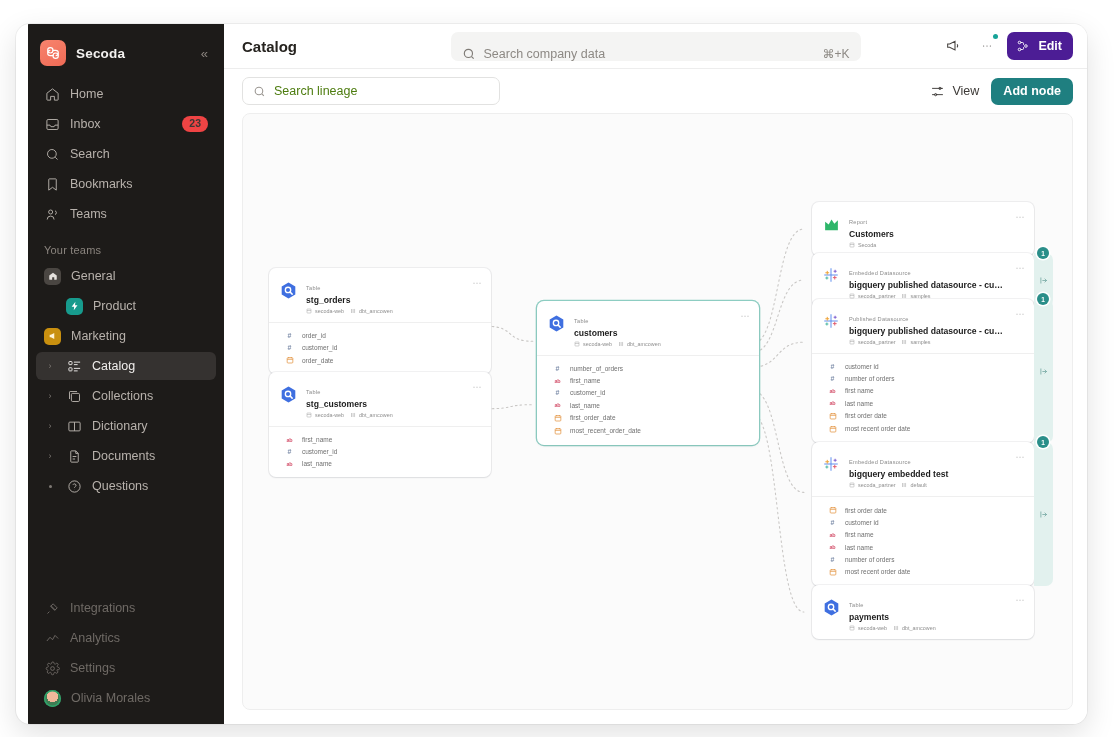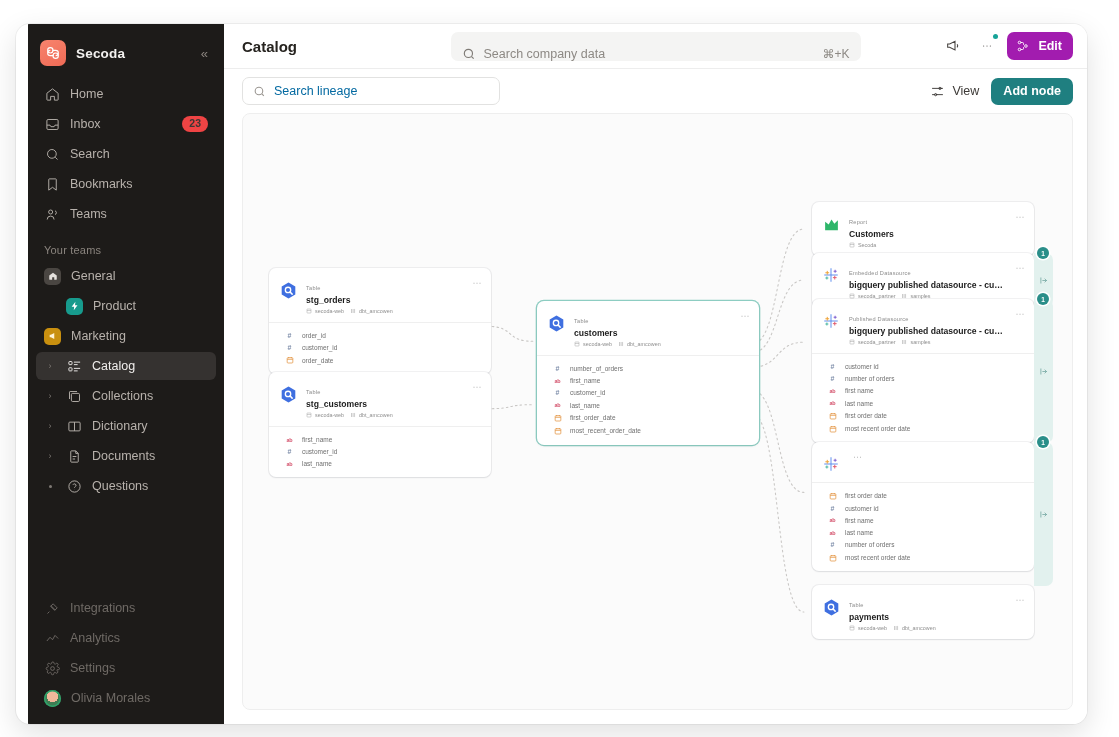--- a/index.html
+++ b/index.html
@@ -84,32 +84,32 @@
   .global-search .ph { flex:1; color: #8d8984; font-size: 12.5px; }
   .kbd { color: #8d8984; font-size: 12px; }
   .topbar-right { margin-left: auto; display: flex; align-items: center; gap: 6px; }
   .icon-btn {
     width: 28px; height: 28px; border-radius: 6px; display:flex; align-items:center; justify-content:center;
     cursor: pointer; color: #4a4744; position: relative;
   }
   .icon-btn svg { width: 16px; height: 16px; stroke: #46423f; fill: none; stroke-width: 1.6; }
   .notif-dot { position:absolute; top:2px; right:3px; width:5px;height:5px;border-radius:50%;background:#17a398; }
   .edit-btn {
-    background: #a21caf; color: #fff; border-radius: 7px; height: 28px;
+    background: #4c1d95; color: #fff; border-radius: 7px; height: 28px;
     display: flex; align-items: center; gap: 8px; padding: 0 11px 0 9px;
     font-size: 12.5px; font-weight: bold; cursor: pointer;
   }
   .edit-btn svg { width: 14px; height: 14px; stroke: #fff; fill: none; stroke-width: 1.6; }
 
   .subbar { height: 44px; flex: 0 0 44px; display: flex; align-items: center; padding: 0 14px 0 18px; }
   .lineage-search {
     width: 258px; height: 28px; border: 1px solid #e2e2e1; border-radius: 7px;
     display: flex; align-items: center; gap: 8px; padding: 0 10px; cursor: text;
   }
-  .lineage-search .ph { color: #0369a1; font-size: 12.5px; }
+  .lineage-search .ph { color: #4d7c0f; font-size: 12.5px; }
   .subbar-right { margin-left: auto; display: flex; align-items: center; gap: 12px; }
   .view-btn { display: flex; align-items: flex-start; gap: 7px; font-size: 12.5px; color: #3d3a37; cursor: pointer; }
   .view-btn svg { width: 15px; height: 15px; stroke: #3d3a37; fill:none; stroke-width: 1.5; }
   .add-node {
     background: #1f7f80; color: #fff; font-size: 12.5px; font-weight: bold;
     border-radius: 7px; height: 27px; display: flex; align-items: center; padding: 0 12px; cursor: pointer;
   }
 
   
   .canvas-wrap { flex: 1; padding: 0 14px 14px 18px; min-height: 0; }
@@ -667,20 +667,32 @@
             <div class="node-head">
               <span class="node-ic">
                 <svg viewBox="0 0 24 24" width="18" height="18" stroke-width="1.3" fill="none">
                   <path d="M12 3v18M3 12h18" stroke="#5b8def"></path>
                   <path d="M7 6.5v5M4.5 9h5" stroke="#f0a030"></path>
                   <path d="M17 13v5M14.5 15.5h5" stroke="#e05c6e"></path>
                   <path d="M17.5 5v4M15.5 7h4" stroke="#7d5ccd"></path>
                   <path d="M6.5 14v4M4.5 16h4" stroke="#49b5a0"></path>
                 </svg>
               </span>
+              <span class="node-txt"><span class="node-kind">Embedded Datasource</span><div class="node-name">bigquery embedded test</div><div class="node-meta">
+                  <span class="meta-chip"><svg viewBox="0 0 24 24">
+                      <rect x="4" y="4" width="16" height="16" rx="2"></rect>
+                      <path d="M4 10h16"></path>
+                    </svg>secoda_partner</span>
+                  <span class="meta-chip"><svg viewBox="0 0 24 24">
+                      <path d="M6 4v16"></path>
+                      <path d="M6 8h8M6 16h8"></path>
+                      <circle cx="17" cy="8" r="2.4"></circle>
+                      <circle cx="17" cy="16" r="2.4"></circle>
+                    </svg>default</span>
+                </div></span>
               <span class="node-more">⋯</span>
             </div>
             <div class="node-cols">
               <div class="col-row">
                 <span class="col-ic date">
                   <svg viewBox="0 0 24 24" fill="none" stroke="#e2923c" stroke-width="2.2">
                     <rect x="3.5" y="5" width="17" height="16" rx="2.5"></rect>
                     <path d="M3.5 10h17M8 3v4M16 3v4"></path>
                   </svg>
                 </span>

